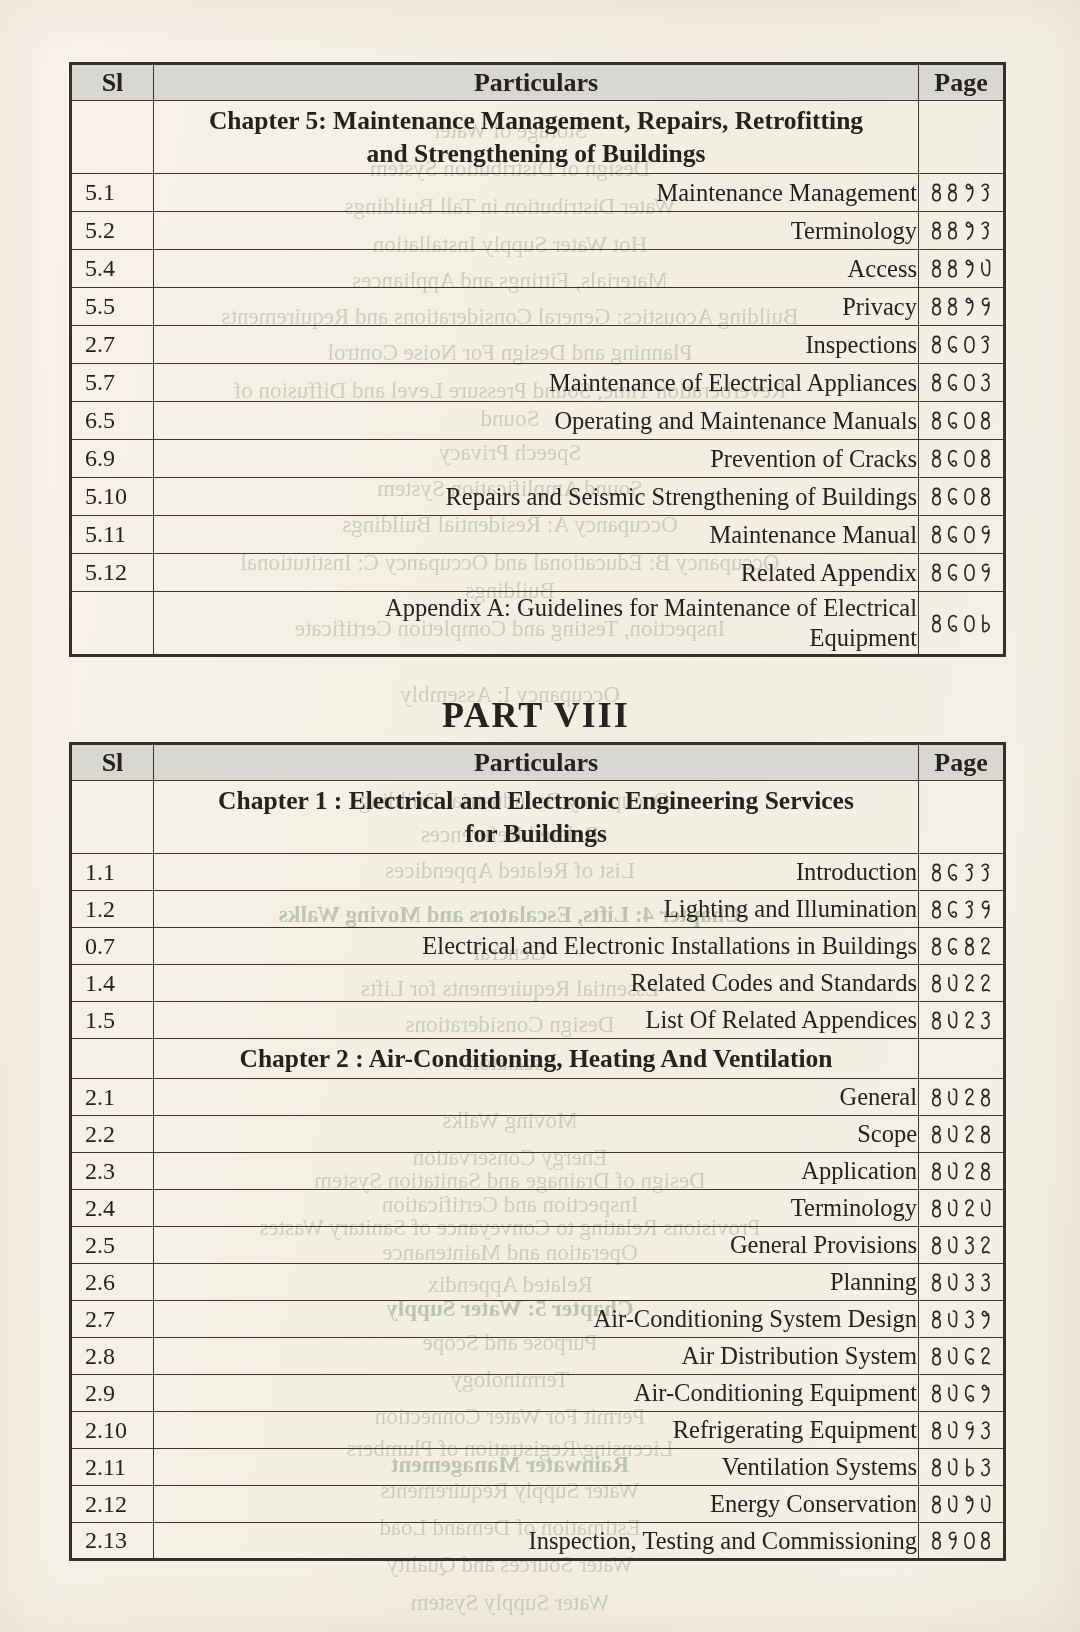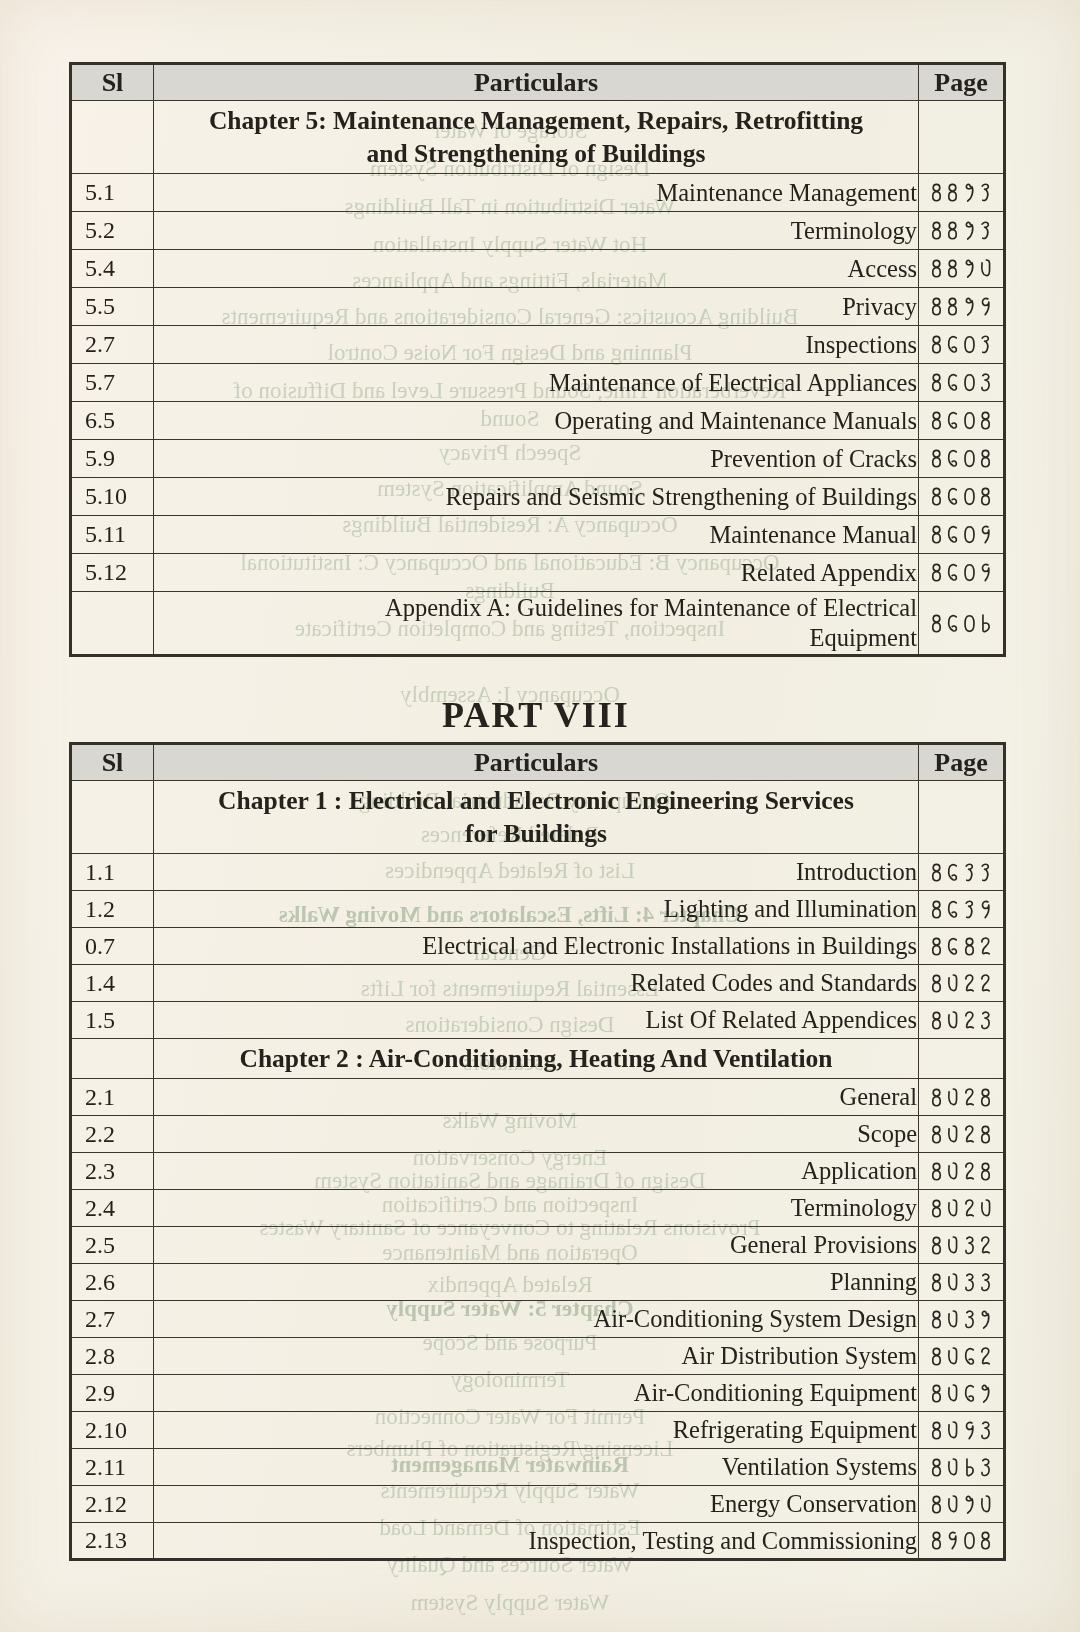--- a/index.html
+++ b/index.html
@@ -246,21 +246,21 @@
               </svg>
               <svg viewBox="0 0 100 140" class="bdigit">
                 <path d="M50 18 C30 18 20 40 20 70 C20 100 30 122 50 122 C70 122 80 100 80 70 C80 40 70 18 50 18 Z"></path>
               </svg>
               <svg viewBox="0 0 100 140" class="bdigit">
                 <path d="M50 16 C36 16 28 25 28 39 C28 53 38 61 50 61 C62 61 72 53 72 39 C72 25 64 16 50 16 Z M50 65 C35 65 25 77 25 95 C25 113 36 125 50 125 C64 125 75 113 75 95 C75 77 65 65 50 65 Z"></path>
               </svg>
             </span></td>
         </tr>
         <tr class="item-row">
-          <td class="sl">5.9</td>
+          <td class="sl">6.9</td>
           <td class="title">Prevention of Cracks</td>
           <td class="pagecell"><span class="bnum">
               <svg viewBox="0 0 100 140" class="bdigit">
                 <path d="M50 16 C36 16 28 25 28 39 C28 53 38 61 50 61 C62 61 72 53 72 39 C72 25 64 16 50 16 Z M50 65 C35 65 25 77 25 95 C25 113 36 125 50 125 C64 125 75 113 75 95 C75 77 65 65 50 65 Z"></path>
               </svg>
               <svg viewBox="0 0 100 140" class="bdigit">
                 <path d="M75 26 C55 8 30 20 26 48 C21 80 33 108 54 118 C70 125 79 113 75 99 C71 86 56 83 48 91"></path>
               </svg>
               <svg viewBox="0 0 100 140" class="bdigit">
                 <path d="M50 18 C30 18 20 40 20 70 C20 100 30 122 50 122 C70 122 80 100 80 70 C80 40 70 18 50 18 Z"></path>

